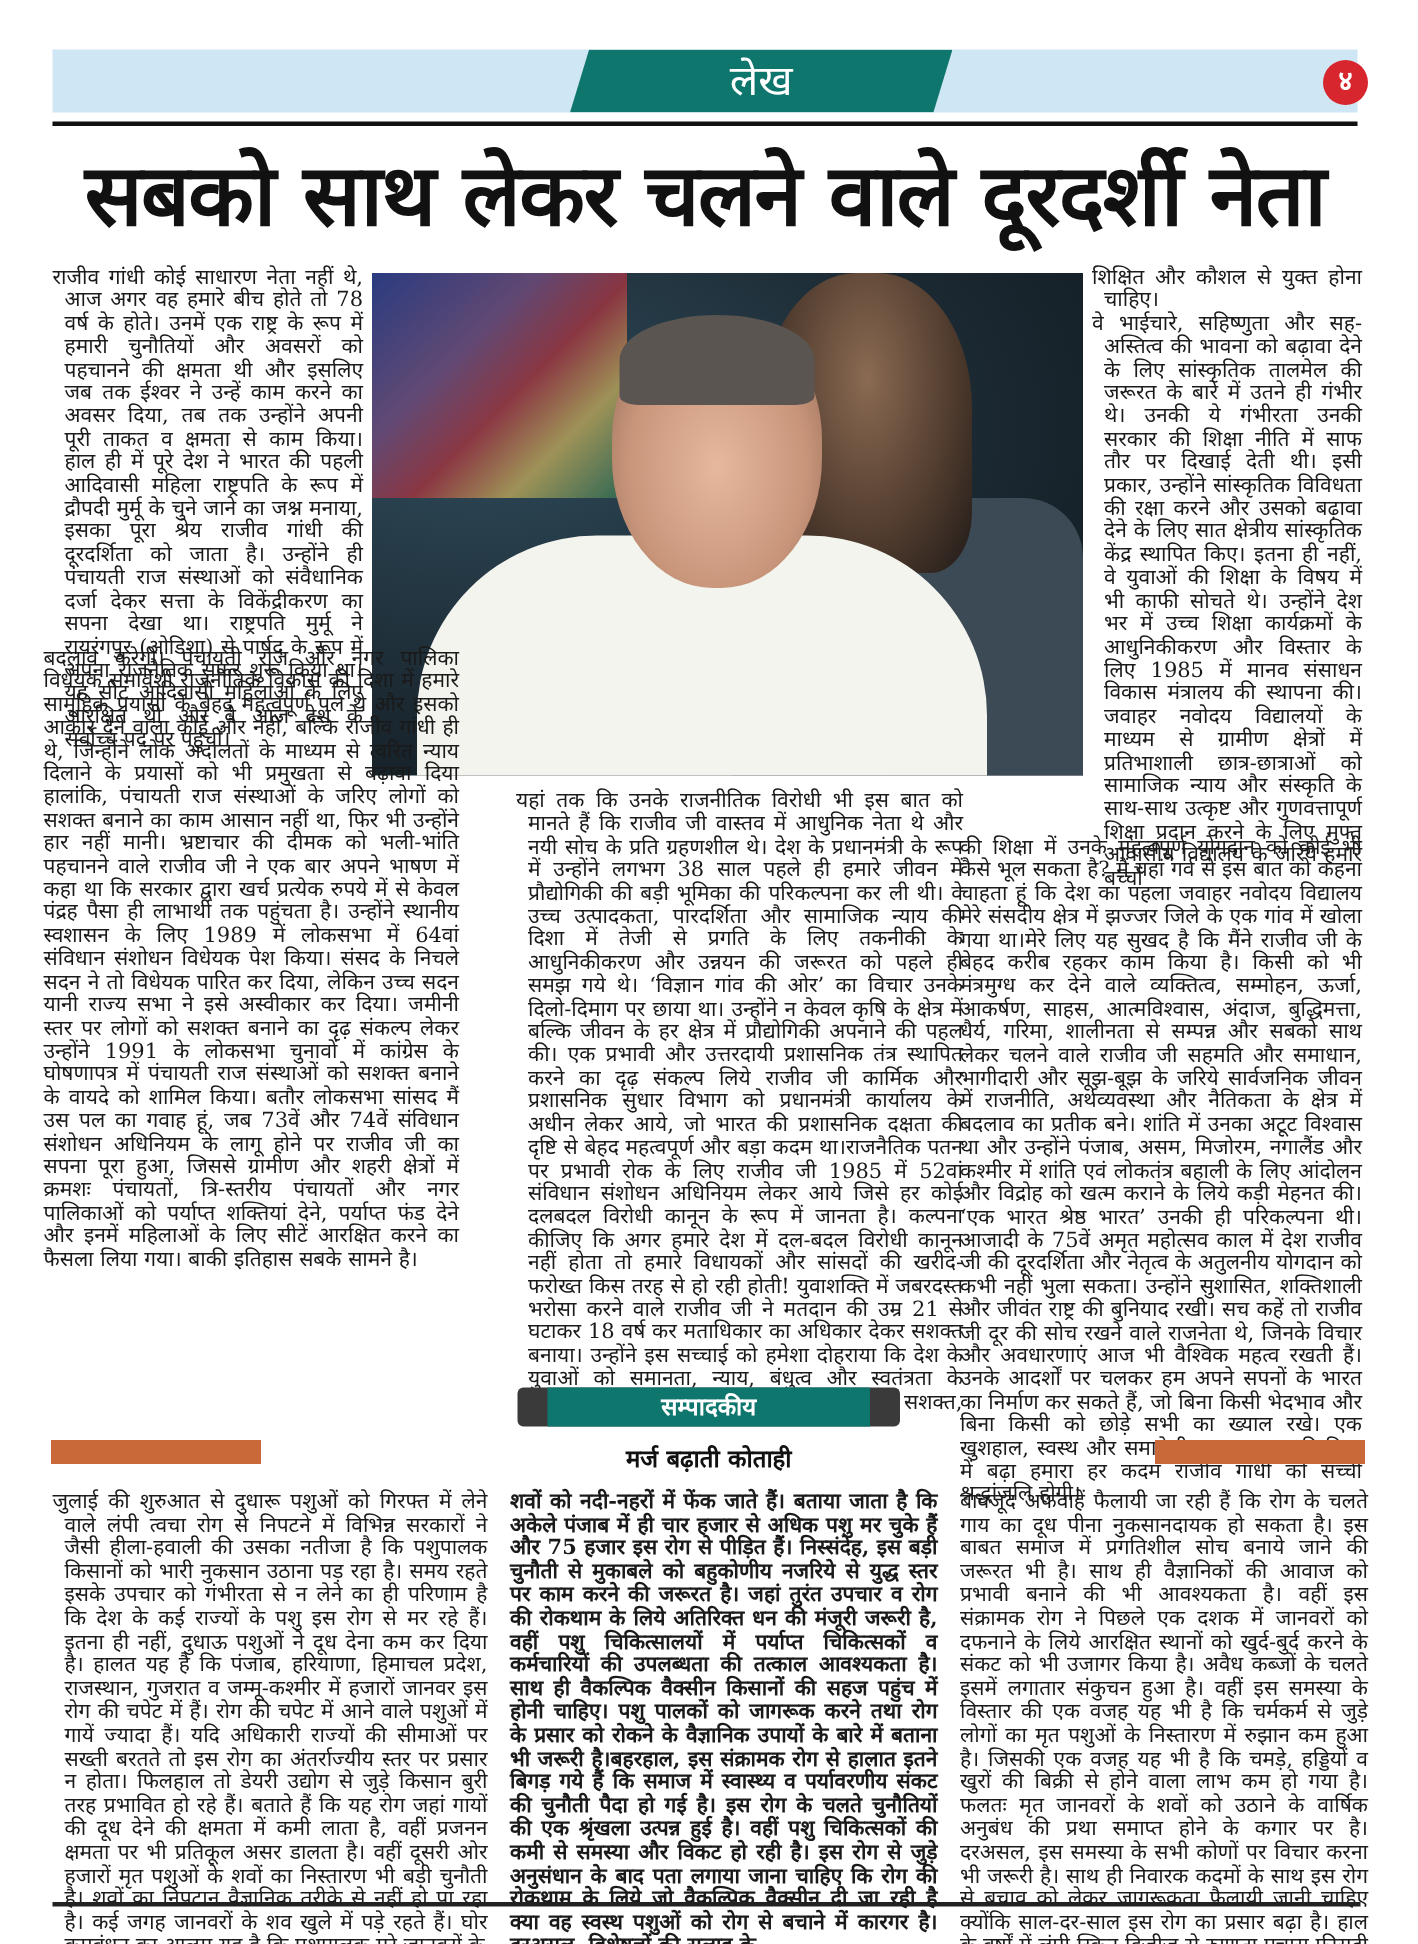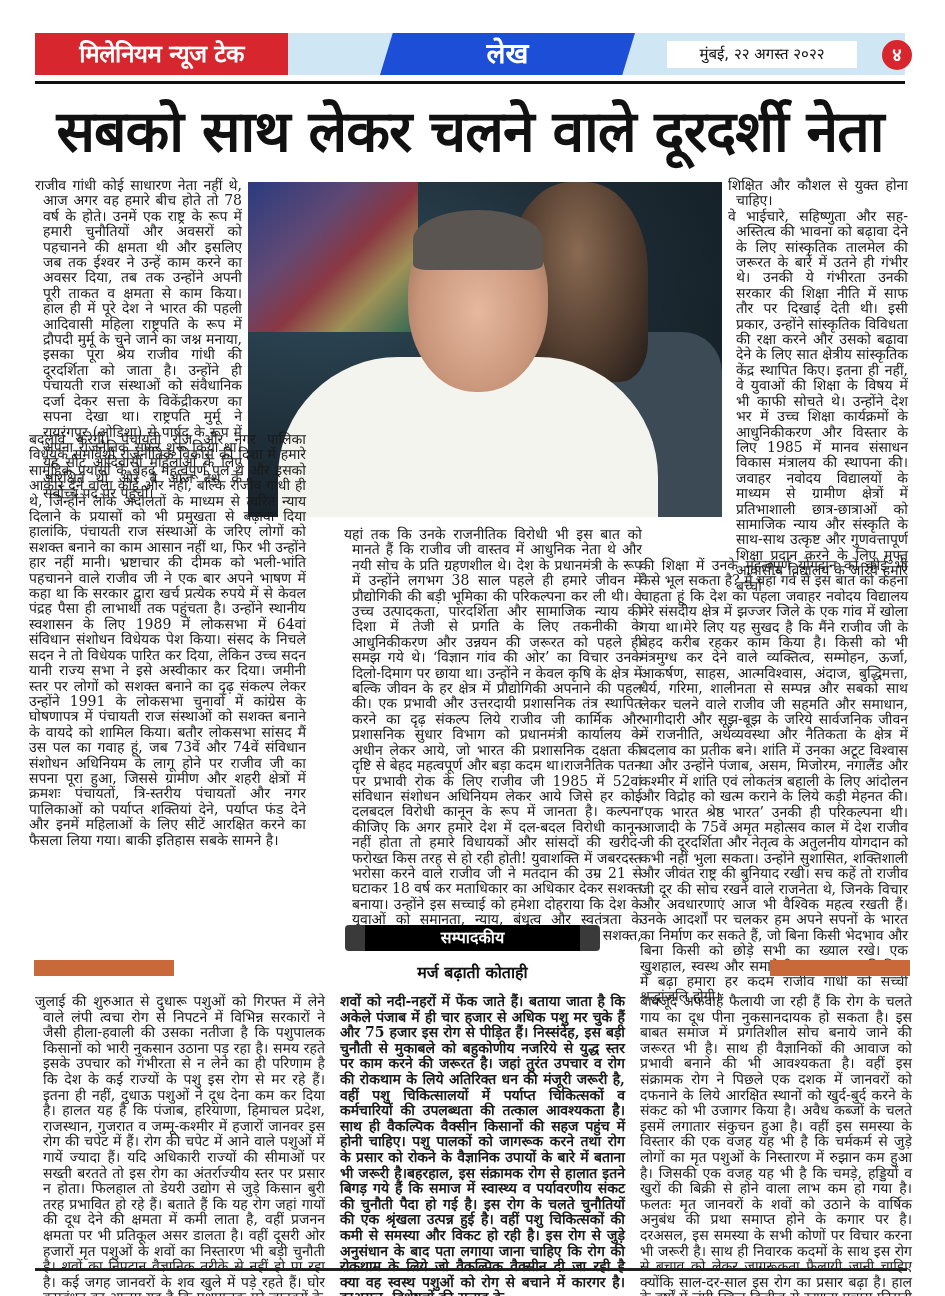--- a/index.html
+++ b/index.html
@@ -3,23 +3,23 @@
 <meta charset="utf-8">
 <style>
   * { box-sizing: border-box; margin: 0; padding: 0; }
   html, body { width: 945px; height: 1296px; background: #ffffff; overflow: hidden; }
   body { position: relative; font-family: "DejaVu Serif", serif; color: #1a1a1a; }
 
   
   .masthead { position: absolute; left: 35px; top: 33px; width: 870px; height: 42px; background: #cfe7f5; }
   .brand { position: absolute; left: 0; top: 0; width: 253px; height: 42px; background: #d7262e; color: #fff;
            font-family: "DejaVu Sans", sans-serif; font-weight: bold; font-size: 24px; line-height: 42px; text-align: center; letter-spacing: -0.5px; }
-  .section { position: absolute; left: 345px; top: 0; width: 255px; height: 42px; background: #1d4ed8; color: #fff;
+  .section { position: absolute; left: 345px; top: 0; width: 255px; height: 42px; background: #0f766e; color: #fff;
              clip-path: polygon(5% 0, 100% 0, 95% 100%, 0 100%);
-             font-family: "DejaVu Sans", sans-serif; font-weight: bold; font-size: 28px; line-height: 42px; text-align: center; }
+             font-family: "DejaVu Sans", sans-serif; font-weight: normal; font-size: 28px; line-height: 42px; text-align: center; }
   .dateline { position: absolute; left: 632px; top: 8px; width: 190px; height: 27px; background: #fff; color: #111;
               font-family: "DejaVu Sans", sans-serif; font-size: 15px; line-height: 27px; text-align: center; }
   .pageno { position: absolute; left: 847px; top: 7px; width: 30px; height: 30px; border-radius: 50%; background: #d7262e; color: #fff;
             font-family: "DejaVu Sans", sans-serif; font-weight: bold; font-size: 18px; line-height: 30px; text-align: center; }
   .rule-top { position: absolute; left: 35px; top: 81px; width: 870px; height: 3px; background: #111; }
 
   .headline { position: absolute; left: 35px; top: 92px; width: 870px; text-align: center;
               font-family: "DejaVu Sans", sans-serif; font-weight: bold; font-size: 57px; line-height: 78px; letter-spacing: -1px; color: #111; }
 
   
@@ -38,42 +38,40 @@
   .photo .bg-person { position: absolute; left: 260px; top: 0; width: 140px; height: 200px; border-radius: 45% 45% 20% 20%;
                       background: radial-gradient(ellipse at 50% 35%, #8a6a52 0%, #4e3a2d 60%, #1f1a18 100%); }
   .photo .bg-shirt { position: absolute; left: 240px; top: 150px; width: 234px; height: 185px; background: #3c4a55; border-radius: 40px 40px 0 0; }
   .photo .face { position: absolute; left: 160px; top: 30px; width: 140px; height: 180px; border-radius: 45% 45% 48% 48%;
                  background: radial-gradient(ellipse at 50% 55%, #e6b89e 0%, #c8957a 60%, #8a6350 100%); }
   .photo .hair { position: absolute; left: 165px; top: 28px; width: 130px; height: 60px; border-radius: 50% 50% 10% 10%; background: #5a5550; }
   .photo .shirt { position: absolute; left: 30px; top: 175px; width: 380px; height: 170px; border-radius: 120px 120px 0 0; background: #f4f4ef; }
 
   
   .ed-bar { position: absolute; left: 345px; top: 925px; width: 255px; height: 26px; background: #3a3a3a; border-radius: 4px; }
-  .ed-label { position: absolute; left: 365px; top: 925px; width: 215px; height: 26px; background: #000000; color: #fff;
+  .ed-label { position: absolute; left: 365px; top: 925px; width: 215px; height: 26px; background: #0f766e; color: #fff;
               font-family: "DejaVu Sans", sans-serif; font-weight: bold; font-size: 16px; line-height: 26px; text-align: center; }
   .ed-orange-left { position: absolute; left: 34px; top: 960px; width: 140px; height: 16px; background: #c9693a; }
   .ed-orange-right { position: absolute; left: 770px; top: 960px; width: 140px; height: 16px; background: #c9693a; }
   .ed-title { position: absolute; left: 300px; top: 956px; width: 345px; text-align: center;
               font-family: "DejaVu Sans", sans-serif; font-weight: bold; font-size: 16px; line-height: 34px; color: #111; }
 
   .ecol { position: absolute; top: 994px; font-size: 14px; line-height: 15.6px; text-align: justify; color: #1a1a1a; }
   .ecol p { text-indent: -8px; padding-left: 8px; }
   .ecol-1 { left: 35px; width: 290px; }
   .ecol-2 { left: 340px; width: 285px; font-weight: bold; }
   .ecol-3 { left: 640px; width: 272px; }
 
   .rule-bottom { position: absolute; left: 35px; top: 1268px; width: 872px; height: 3px; background: #222; }
 </style>
 </head>
 <body>
 
 <div class="masthead">
-  <div class="brand">मिलेनियम न्यूज टेक</div>
   <div class="section">लेख</div>
-  <div class="dateline">मुंबई, २२ अगस्त २०२२</div>
   <div class="pageno">४</div>
 </div>
 <div class="rule-top"></div>
 
 <h1 class="headline">सबको साथ लेकर चलने वाले दूरदर्शी नेता</h1>
 
 <div class="col col-left-top">
   <p>राजीव गांधी कोई साधारण नेता नहीं थे, आज अगर वह हमारे बीच होते तो 78 वर्ष के होते। उनमें एक राष्ट्र के रूप में हमारी चुनौतियों और अवसरों को पहचानने की क्षमता थी और इसलिए जब तक ईश्वर ने उन्हें काम करने का अवसर दिया, तब तक उन्होंने अपनी पूरी ताकत व क्षमता से काम किया। हाल ही में पूरे देश ने भारत की पहली आदिवासी महिला राष्ट्रपति के रूप में द्रौपदी मुर्मू के चुने जाने का जश्न मनाया, इसका पूरा श्रेय राजीव गांधी की दूरदर्शिता को जाता है। उन्होंने ही पंचायती राज संस्थाओं को संवैधानिक दर्जा देकर सत्ता के विकेंद्रीकरण का सपना देखा था। राष्ट्रपति मुर्मू ने रायरंगपुर (ओडिशा) से पार्षद के रूप में अपना राजनैतिक सफर शुरू किया था। यह सीट आदिवासी महिलाओं के लिए आरक्षित थी और वे आज देश के सर्वोच्च पद पर पहुंचीं।</p>
 </div>
 

